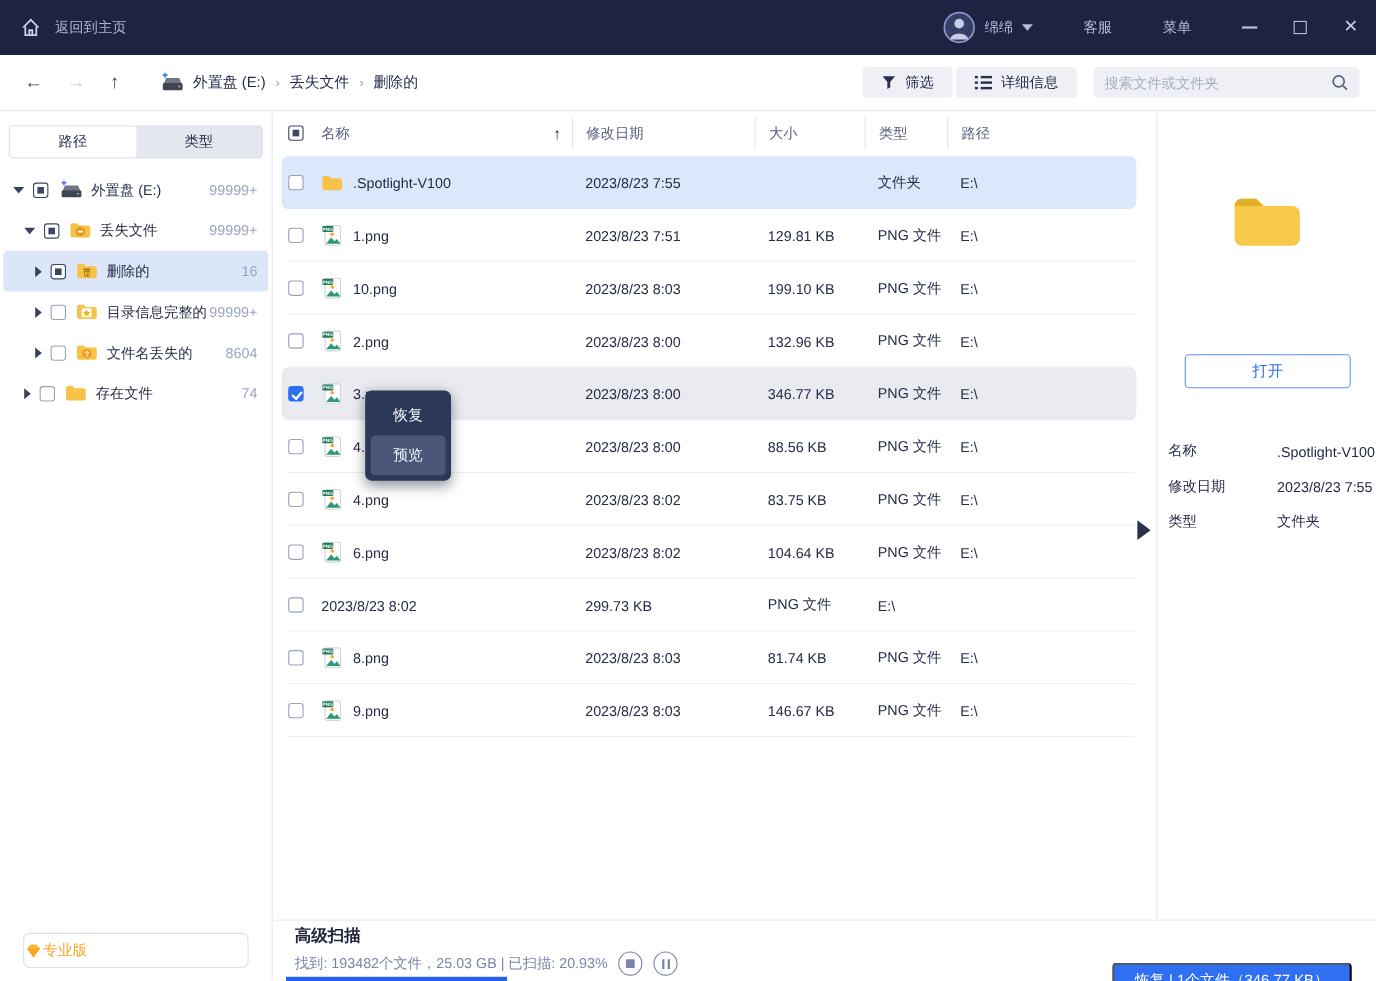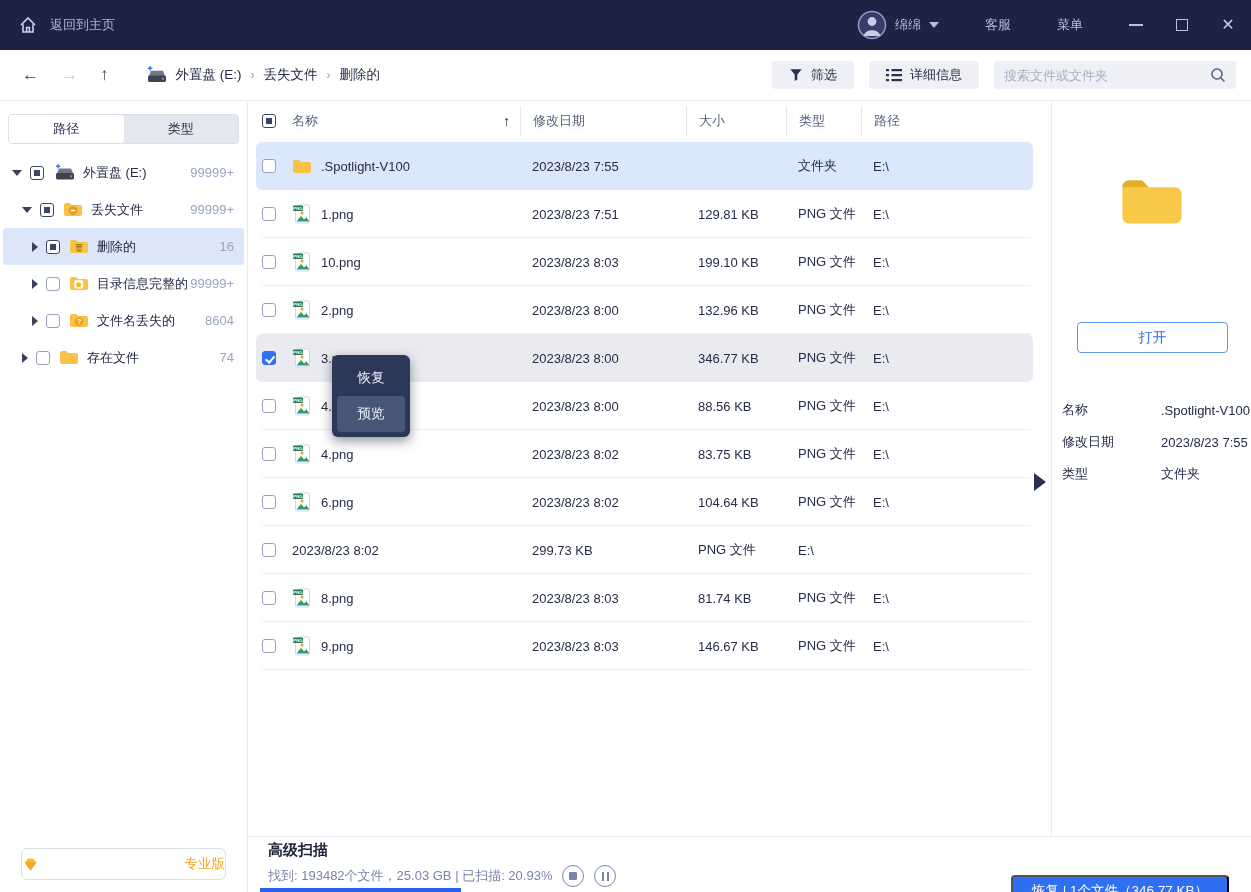--- a/index.html
+++ b/index.html
@@ -23,21 +23,21 @@
   .close-ic { font-size:16px; line-height:1; color:#c9cfe6; }
 
   
   .navbar { height:51px; display:flex; align-items:center; border-bottom:1px solid #e8eaf0; background:#fff; }
   .nav-arrow { font-size:17px; color:#3a4154; margin-left:22px; }
   .nav-arrow.disabled { color:#c5cad8; }
   .crumb-disk { margin-left:36px; display:flex; }
   .crumb { font-size:13.5px; color:#262c47; margin-left:9px; }
   .crumb-sep { color:#9aa2bb; font-size:12px; margin-left:9px; }
   .nav-right { margin-left:auto; display:flex; align-items:center; margin-right:15px; }
-  .toolbtn { height:28px; background:#eef0f5; border-radius:4px; display:flex; align-items:center; padding:4px 17px; margin-left:15px; font-size:13px; color:#262c47; }
+  .toolbtn { height:28px; background:#eef0f5; border-radius:4px; display:flex; align-items:center; padding:4px 17px; margin-left:3px; font-size:13px; color:#262c47; }
   .toolbtn svg { margin-right:8px; }
   .searchbox { width:242px; height:28px; background:#eef0f5; border-radius:4px; display:flex; align-items:center; margin-left:15px; padding:0 10px; }
   .searchbox input { flex:1; border:none; outline:none; background:transparent; font-size:13px; color:#262c47; font-family:inherit; }
   .searchbox input::placeholder { color:#a8aec5; }
 
   
   .main { position:absolute; top:102px; bottom:56px; left:0; right:0; display:flex; }
   .sidebar { width:248px; border-right:1px solid #e8eaf0; position:relative; }
   .content { flex:1; position:relative; }
   .preview { width:200px; border-left:1px solid #e8eaf0; position:relative; }
@@ -95,21 +95,21 @@
   .pv-folder { position:absolute; left:50%; transform:translateX(-50%); top:72px; }
   .pv-open { position:absolute; left:25px; top:220px; width:151px; height:31px; border:1px solid #5b97f7; border-radius:4px; background:#fff; color:#2f6ff2; font-size:14px; display:flex; align-items:center; justify-content:center; }
   .pv-fields { position:absolute; left:10px; top:292px; right:0; }
   .pv-row { display:flex; height:32px; align-items:center; font-size:13px; color:#262c47; white-space:nowrap; overflow:hidden; }
   .pv-label { width:99px; flex:none; }
   .pv-value { flex:1; overflow:hidden; }
 
   
   .bottombar { position:absolute; bottom:0; left:0; right:0; height:56px; display:flex; background:#fff; }
   .bb-left { width:248px; flex:none; display:flex; align-items:center; justify-content:center; border-right:1px solid #e8eaf0; }
-  .pro-btn { width:205px; height:32px; border:1px solid #dcdfe8; border-radius:6px; background:#fff; display:flex; align-items:center; justify-content:space-between; gap:9px; color:#f5a623; font-size:13.5px; }
+  .pro-btn { width:205px; height:32px; border:1px solid #dcdfe8; border-radius:6px; background:#fff; display:flex; align-items:center; justify-content:flex-start; color:#f5a623; font-size:13.5px; }
   .bb-right { flex:1; position:relative; border-top:1px solid #e8eaf0; }
   .scan-title { position:absolute; left:20px; top:4px; font-size:15px; font-weight:bold; color:#20263c; }
   .scan-status { position:absolute; left:20px; top:28px; display:flex; align-items:center; font-size:13px; color:#7b84a8; }
   .roundbtn { width:22px; height:22px; border:1.4px solid #7b84a8; border-radius:50%; margin-left:10px; display:flex; align-items:center; justify-content:center; }
   .stop-sq { width:8px; height:8px; background:#7b84a8; border-radius:1px; }
   .pause-bars { display:flex; gap:2.5px; }
   .pause-bars i { width:2.2px; height:9px; background:#7b84a8; display:block; }
   .recover-btn { position:absolute; right:22px; top:8px; height:32px; padding:0 19px; background:#2f6ff2; border-radius:4px; color:#fff; font-size:13.5px; display:flex; align-items:center;margin-top:30px; }
   .progress-fill { position:absolute; left:12px; bottom:0; width:201px; height:4px; background:#2563eb; }
 </style>

